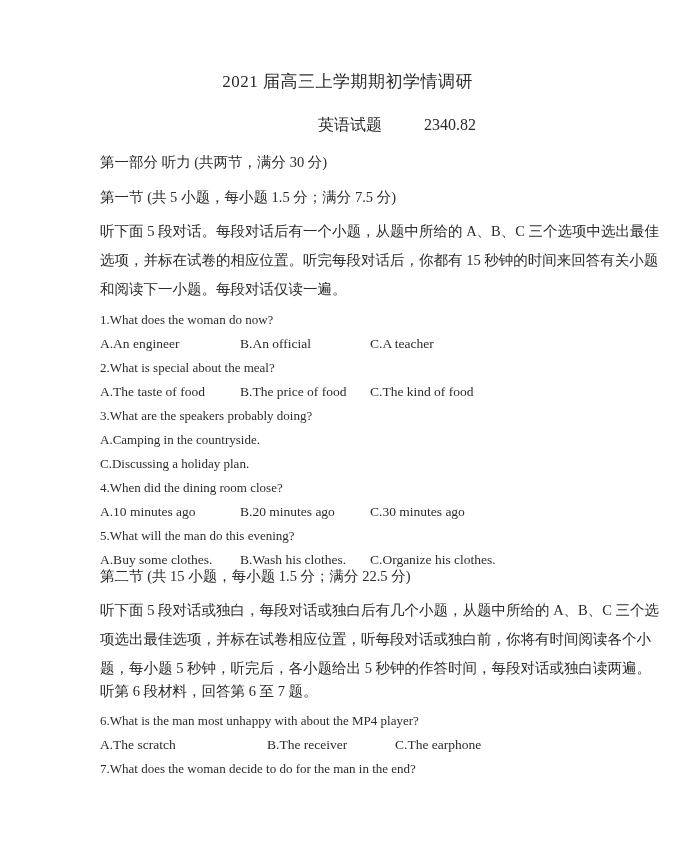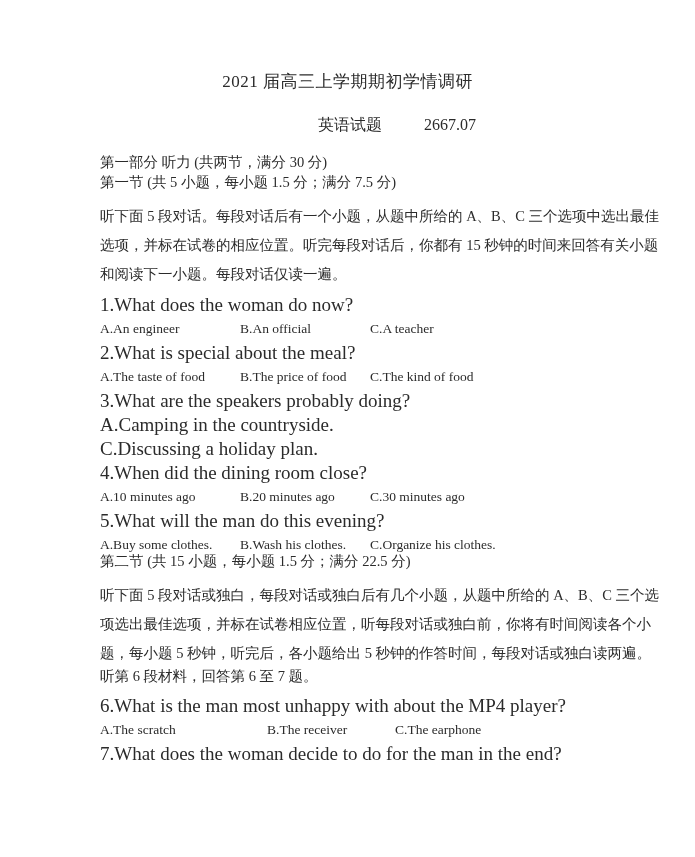--- a/index.html
+++ b/index.html
@@ -22,45 +22,45 @@
   .subtitle {
     margin-top:20px;
     padding-left:318px;
     font-size:16px;
     line-height:22px;
     white-space:nowrap;
   }
   .subtitle .date { margin-left:42px; }
   .body { padding:0 95px 0 100px; }
   .h-part  { margin-top:16px; font-size:14.5px; line-height:20px; }
-  .h-sec   { font-size:14.5px; line-height:20px; }
+  .h-sec   { margin-top:15px; font-size:14.5px; line-height:20px; }
   .opts + .h-sec { margin-top:-6px; }
   .h-hint  { margin-top:10px; font-size:14.5px; line-height:20px; }
   .para + .h-hint { margin-top:-2px; }
   .para { margin-top:10px; }
   .para-line { font-size:14.5px; line-height:29px; white-space:nowrap; }
-  .q-line { font-size:19px; line-height:24px; white-space:nowrap; }
+  .q-line { font-size:13px; line-height:24px; white-space:nowrap; }
   .para + .q-line { margin-top:4px; }
   .h-hint + .q-line { margin-top:8px; }
   .opts { position:relative; height:24px; font-size:13.5px; line-height:24px; }
   .opts .opt { position:absolute; top:0; white-space:nowrap; }
   .opts.std .opt-a { left:0; }
   .opts.std .opt-b { left:140px; }
   .opts.std .opt-c { left:270px; }
   .opts.wide .opt-a { left:0; }
   .opts.wide .opt-b { left:167px; }
   .opts.wide .opt-c { left:295px;text-align:right; }
 </style>
 </head>
 <body>
 
 <div class="page">
   <h1 class="title">2021 届高三上学期期初学情调研</h1>
   <div class="subtitle">
-    <span>英语试题</span><span class="date">2667.07</span>
+    <span>英语试题</span><span class="date">2340.82</span>
   </div>
   <div class="body">
       <div class="h-part">第一部分 听力 (共两节，满分 30 分)</div>
       <div class="h-sec">第一节 (共 5 小题，每小题 1.5 分；满分 7.5 分)</div>
       <div class="para">
         <div class="para-line">听下面 5 段对话。每段对话后有一个小题，从题中所给的 A、B、C 三个选项中选出最佳</div>
         <div class="para-line">选项，并标在试卷的相应位置。听完每段对话后，你都有 15 秒钟的时间来回答有关小题</div>
         <div class="para-line">和阅读下一小题。每段对话仅读一遍。</div>
       </div>
       <div class="q-line">1.What does the woman do now?</div>

